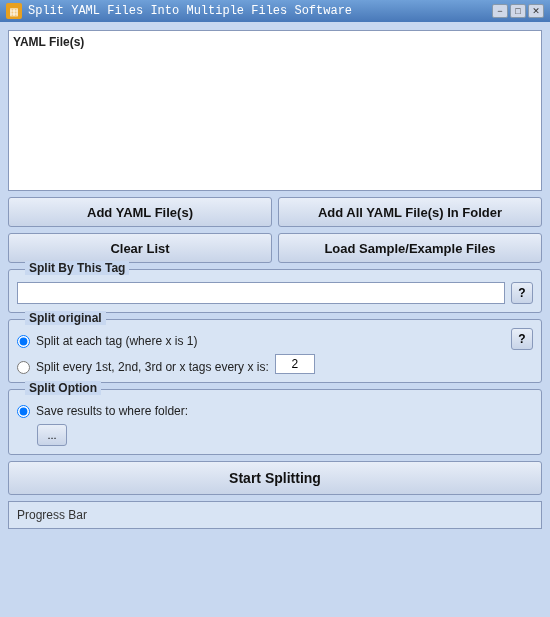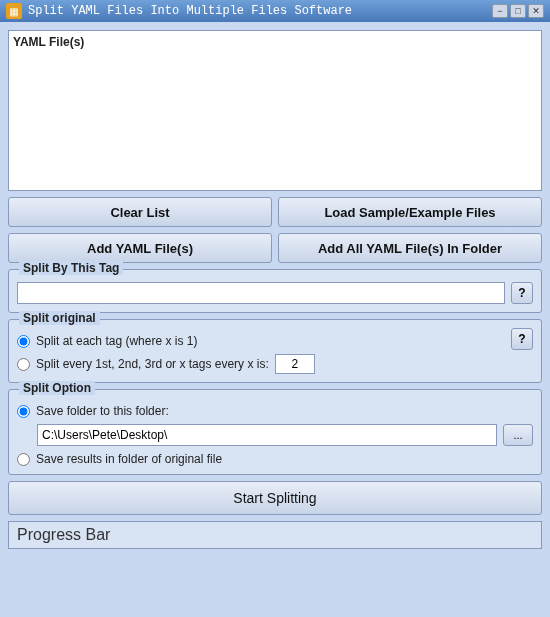--- a/index.html
+++ b/index.html
@@ -107,21 +107,21 @@
     .group-box {
       border: 1px solid #8899bb;
       border-radius: 3px;
       padding: 8px;
       position: relative;
       background: #d8e4f4;
     }
     .group-box-title {
       position: absolute;
       top: -9px;
-      left: 10px;
+      left: 16px;
       background: #c8d8f0;
       padding: 0 4px;
       font-size: 12px;
       font-weight: bold;
       color: #222;
     }
 
     .tag-row {
       display: flex;
       align-items: center;
@@ -151,21 +151,21 @@
     }
 
     .radio-group {
       display: flex;
       flex-direction: column;
       gap: 6px;
       margin-top: 6px;
     }
     .radio-row {
       display: flex;
-      align-items: center;
+      align-items: flex-end;
       gap: 6px;
     }
     .radio-row input[type=radio] {
       cursor: pointer;
     }
     .split-freq-row {
       display: flex;
       align-items: center;
       justify-content: space-between;
     }
@@ -212,36 +212,36 @@
       justify-content: center;
     }
 
     .start-btn {
       width: 100%;
       height: 34px;
       background: linear-gradient(to bottom, #e8eef8, #c8d4e8);
       border: 1px solid #8899bb;
       border-radius: 3px;
       font-size: 14px;
-      font-weight: normal;
+      font-weight: bold;
       color: #111;
       cursor: pointer;
       display: flex;
       align-items: center;
       justify-content: center;
     }
 
     .progress-bar-panel {
       background: #d8e4f4;
       border: 1px solid #8899bb;
       height: 28px;
       display: flex;
       align-items: center;
       padding: 0 8px;
-      font-size: 16px;
+      font-size: 12px;
       color: #333;
     }
 
     .label-text {
       font-size: 12px;
       color: #222;
     }
   </style>
 </head>
 <body>
@@ -257,27 +257,27 @@
 </div>
 
 <div class="main-content">
 
   <div class="file-list-panel">
     <div class="file-list-header">YAML File(s)</div>
     <textarea class="file-list-area" style=""></textarea>
   </div>
 
   <div class="button-row">
+    <button class="btn-main">Add YAML File(s)</button>
+    <button class="btn-main">Add All YAML File(s) In Folder</button>
+  </div>
+
+  <div class="button-row">
     <button class="btn-main">Clear List</button>
     <button class="btn-main">Load Sample/Example Files</button>
-  </div>
-
-  <div class="button-row">
-    <button class="btn-main">Add YAML File(s)</button>
-    <button class="btn-main">Add All YAML File(s) In Folder</button>
   </div>
 
   <div class="group-box">
     <span class="group-box-title">Split By This Tag</span>
     <div class="tag-row">
       <input class="tag-input" type="text" style="">
       <button class="help-btn">?</button>
     </div>
   </div>
 
@@ -297,30 +297,25 @@
       </div>
       <button class="help-btn" style="align-self: flex-start;">?</button>
     </div>
   </div>
 
   <div class="group-box">
     <span class="group-box-title">Split Option</span>
     <div class="save-option-group">
       <div class="radio-row">
         <input type="radio" name="saveOpt" id="save1" checked="" style="">
-        <label for="save1" class="label-text">Save folder to this folder:</label>
+        <label for="save1" class="label-text">Save results to where folder:</label>
       </div>
       <div class="folder-row">
-        <input class="folder-input" type="text" value="C:\Users\Pete\Desktop\" style="">
         <button class="browse-btn">...</button>
       </div>
-      <div class="radio-row">
-        <input type="radio" name="saveOpt" id="save2" style="">
-        <label for="save2" class="label-text">Save results in folder of original file</label>
-      </div>
     </div>
   </div>
 
   <button class="start-btn">Start Splitting</button>
 
   <div class="progress-bar-panel">
     <span>Progress Bar</span>
   </div>
 
 </div>

